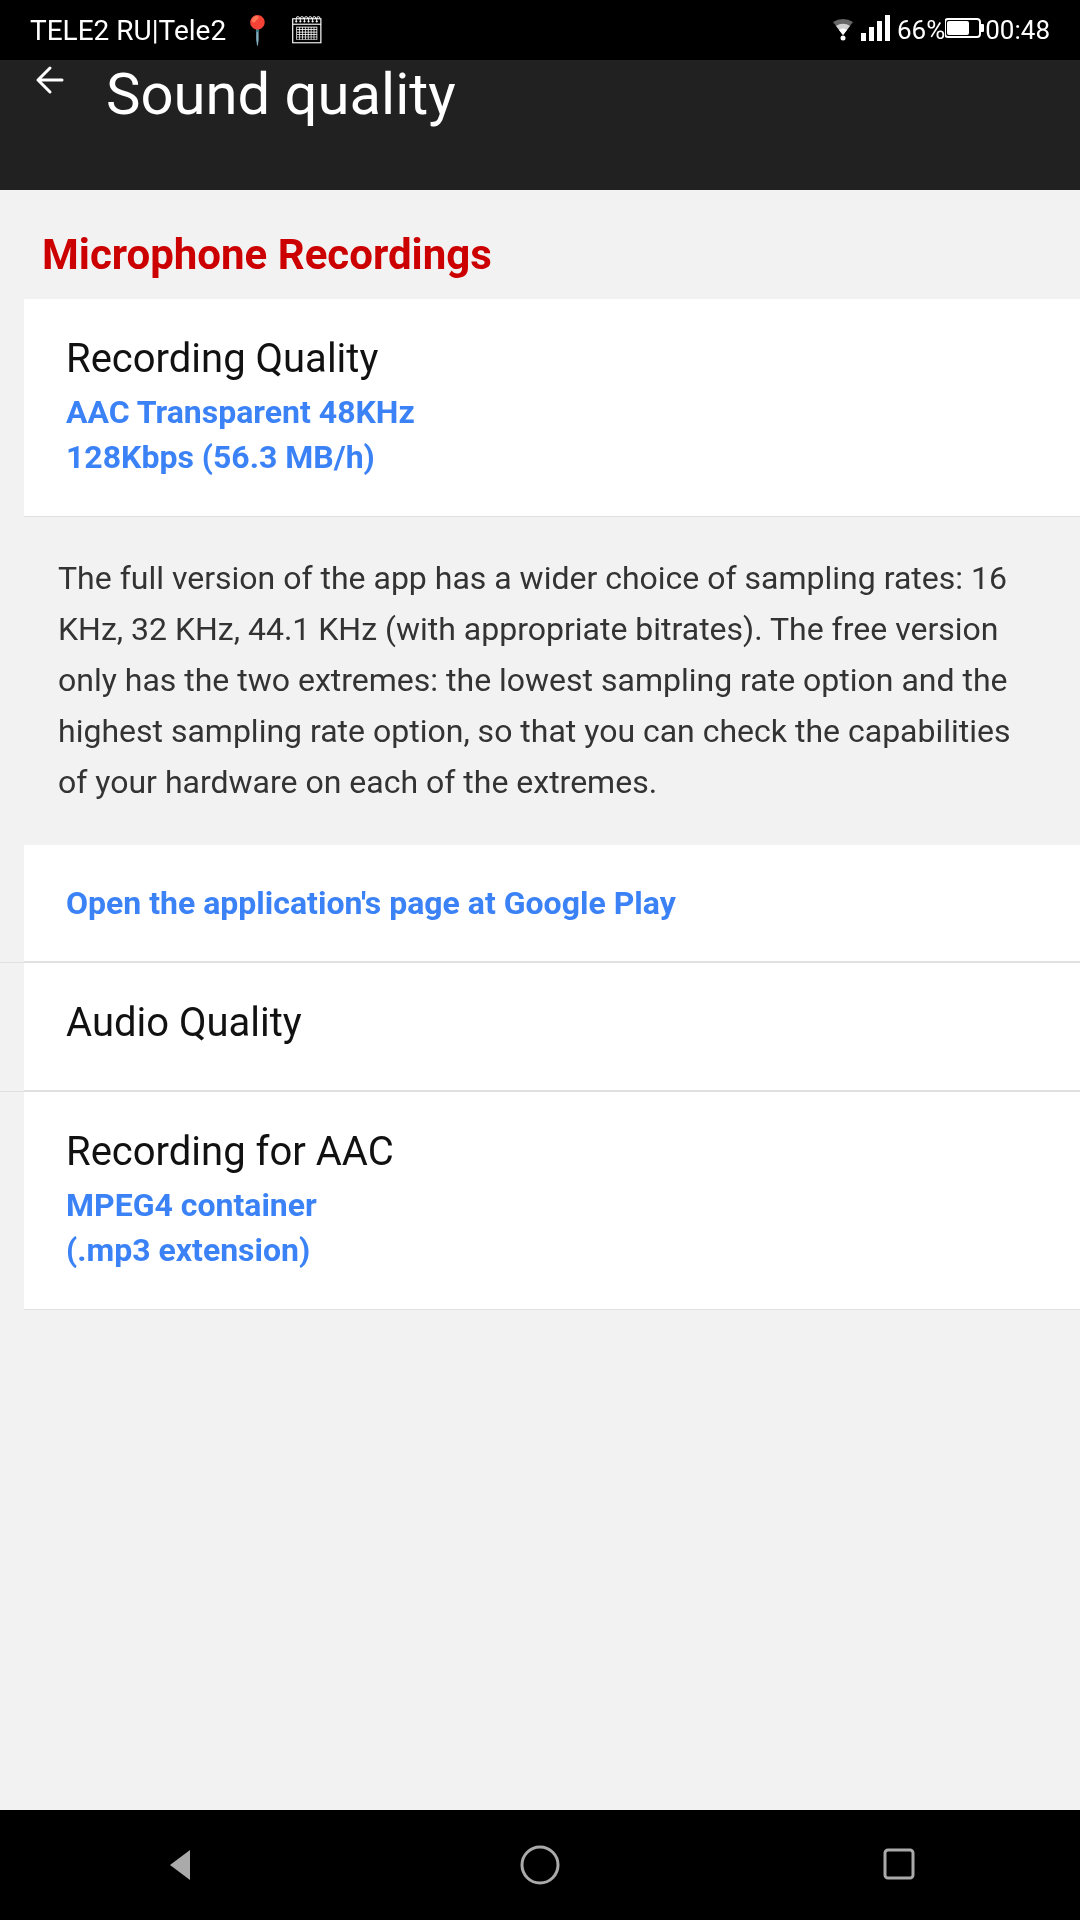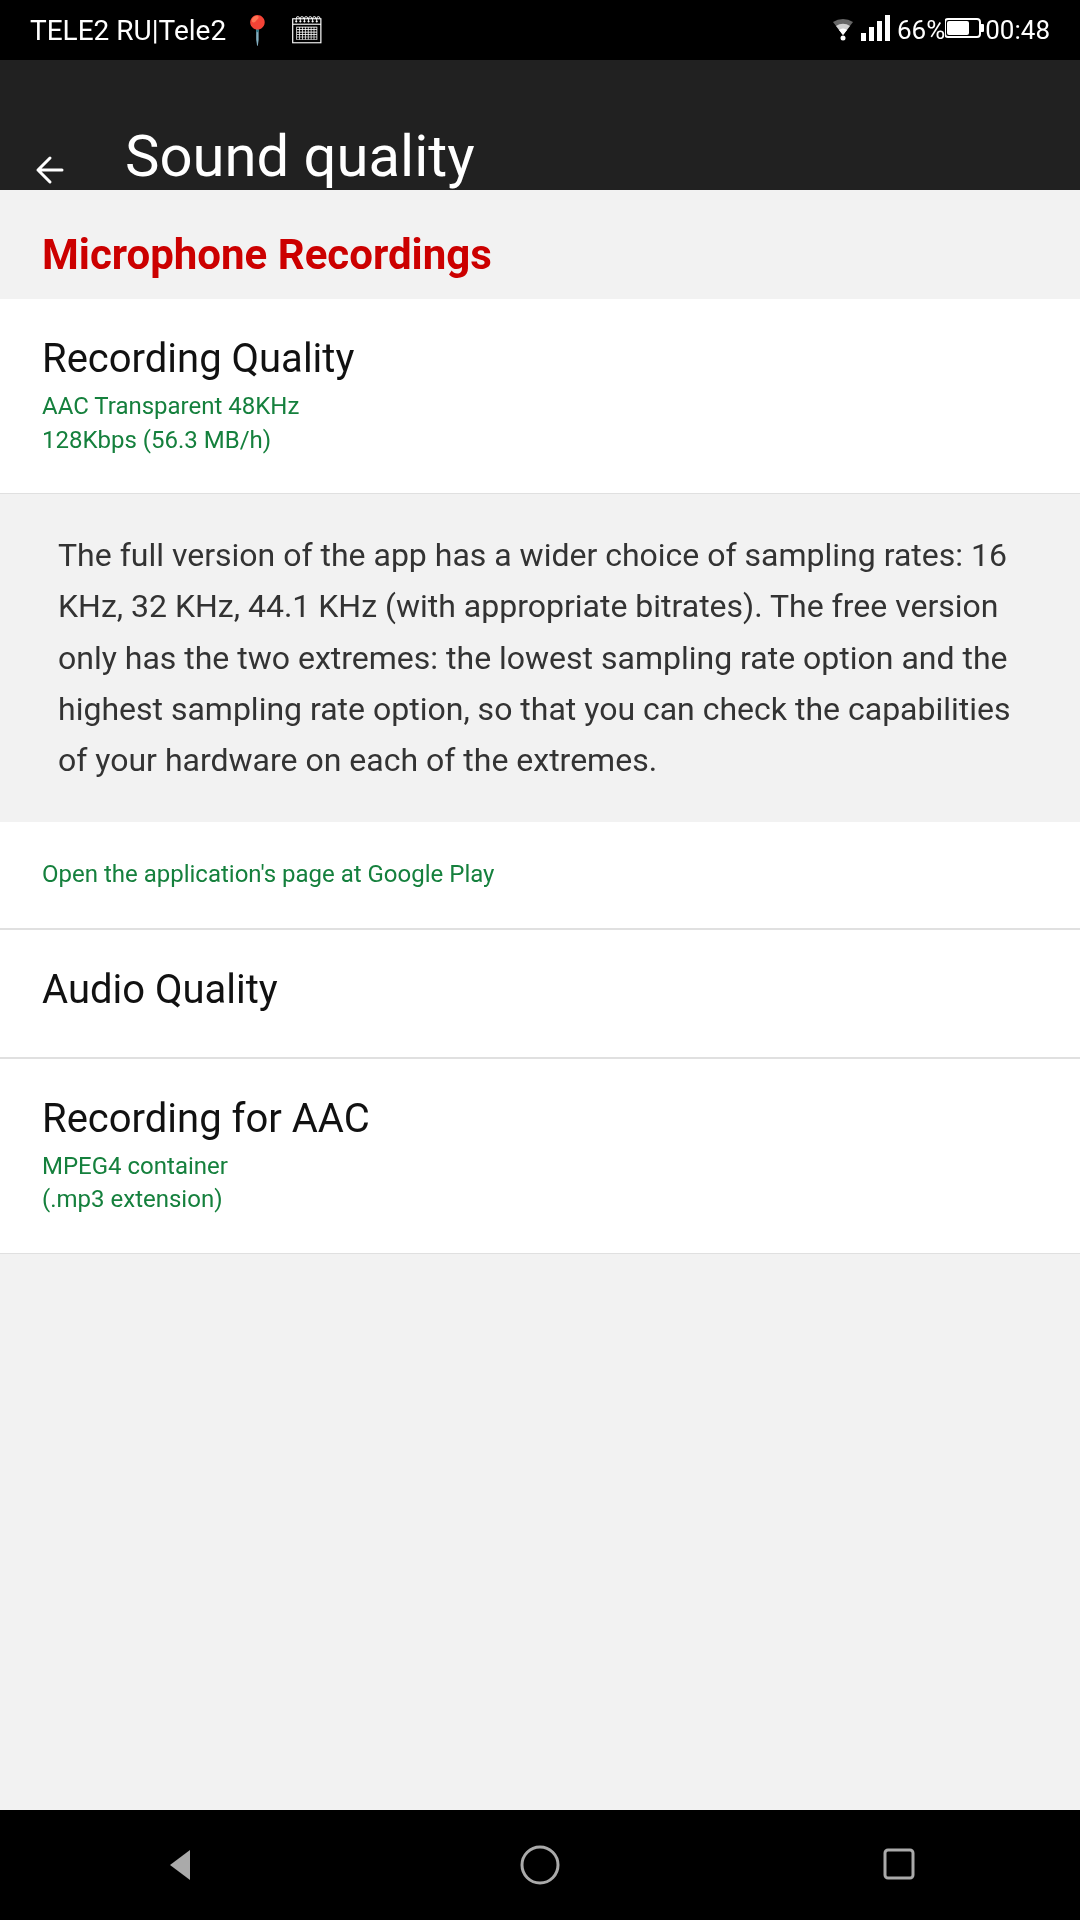--- a/index.html
+++ b/index.html
@@ -42,23 +42,23 @@
       align-items: center;
       font-size: 26px;
     }
 
     
     .app-bar {
       background: #212121;
       color: #fff;
       height: 130px;
       display: flex;
-      align-items: flex-end;
+      align-items: flex-start;
       padding: 0 30px;
-      gap: 55px;
+      gap: 36px;
       flex-shrink: 0;
     }
 
     .back-button {
       color: #fff;
       font-size: 52px;
       cursor: pointer;
       display: flex;
       align-items: center;
     }
@@ -80,33 +80,35 @@
       color: #cc0000;
       font-size: 42px;
       font-weight: 700;
       padding: 40px 42px 20px 42px;
     }
 
     .settings-item {
       background: #fff;
       padding: 36px 42px;
       border-bottom: 1px solid #e0e0e0;
+      margin-left: 24px;
     }
 
     .settings-item-title {
       font-size: 40px;
       color: #111;
       font-weight: 400;
       margin-bottom: 8px;
     }
 
     .settings-item-subtitle {
-      font-size: 24px;
-      color: #15803d;
+      font-size: 32px;
+      color: #3b82f6;
       line-height: 1.4;
+      font-weight: bold;
     }
 
     .info-text {
       background: #f2f2f2;
       padding: 36px 58px;
       font-size: 32px;
       color: #333;
       line-height: 1.6;
     }
 

